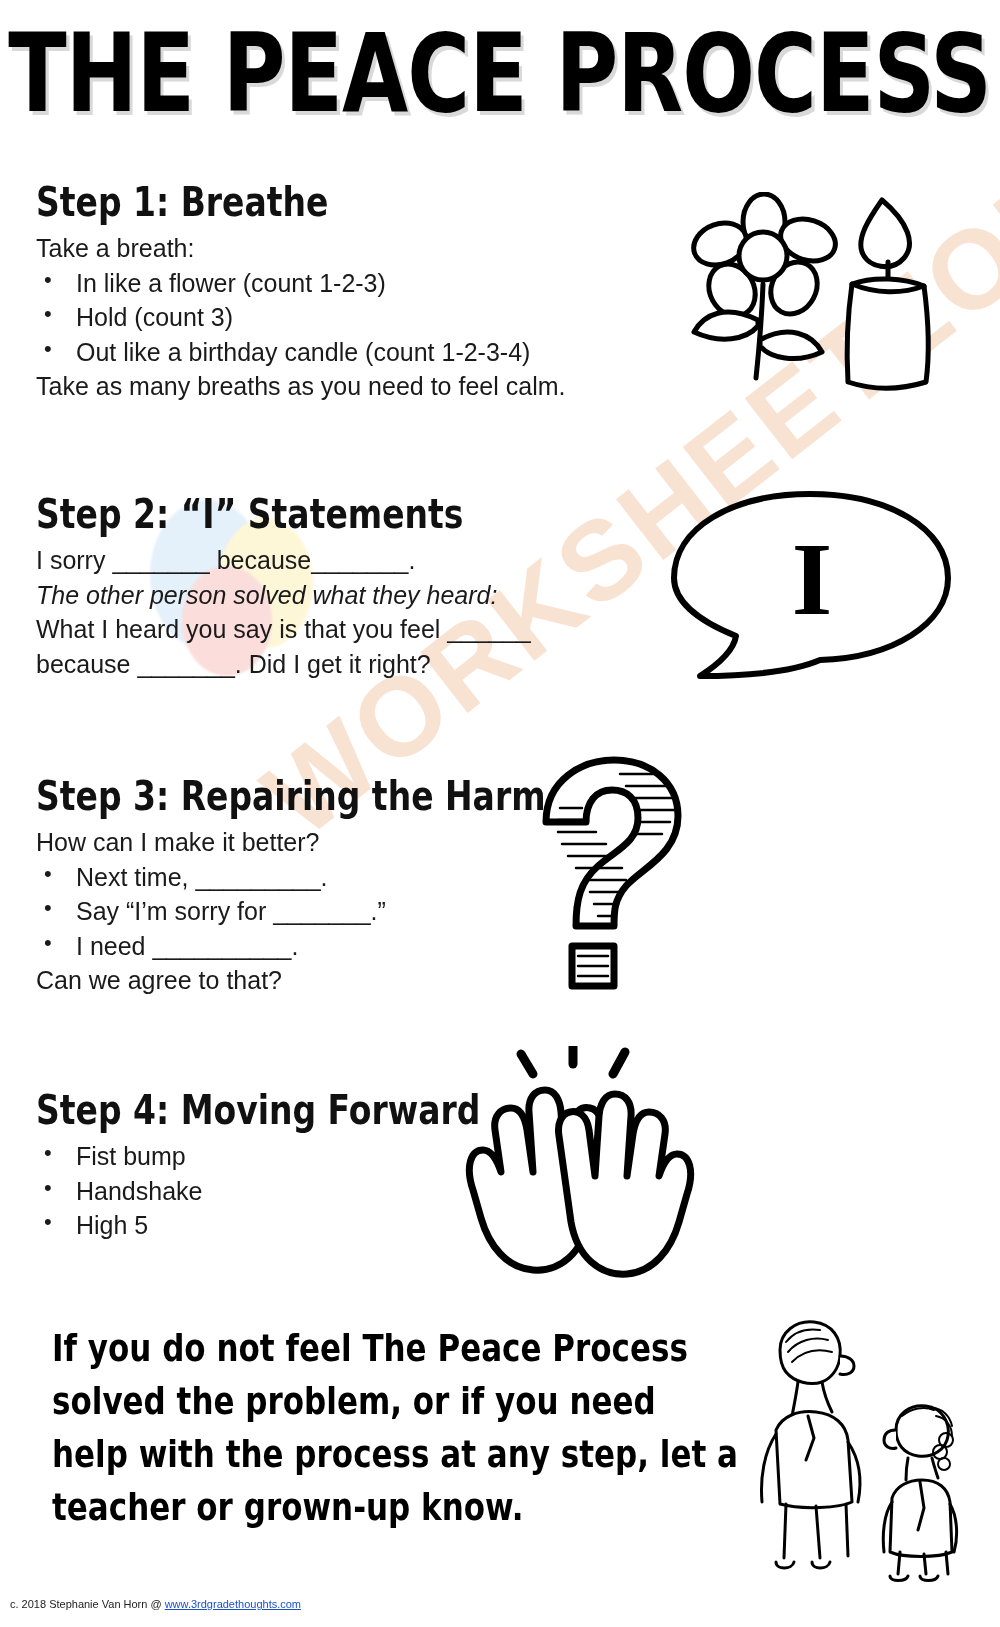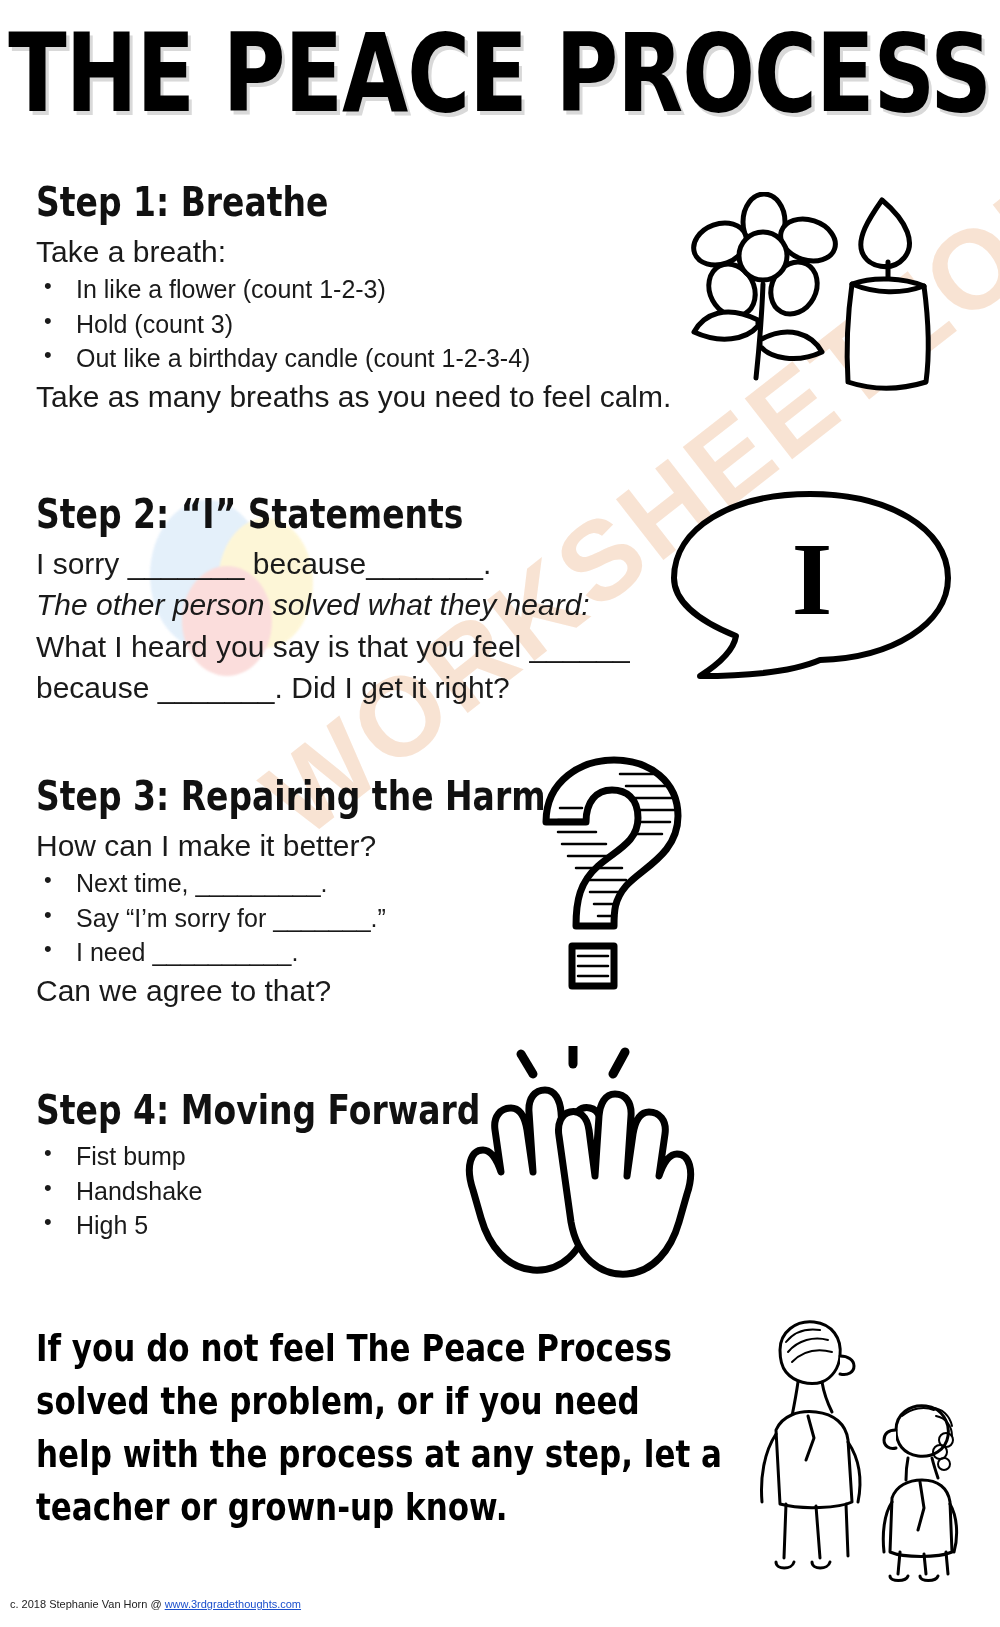--- a/index.html
+++ b/index.html
@@ -78,21 +78,21 @@
     font-family: "DejaVu Sans", sans-serif;
     font-size: 33px;
     font-weight: 700;
     transform: scaleY(1.22);
     transform-origin: left top;
     margin-bottom: 14px;
     white-space: nowrap;
   }
   .body-line {
     font-family: "Liberation Sans", sans-serif;
-    font-size: 30px;
+    font-size: 25px;
     line-height: 1.38;
     color: #1a1a1a;
     white-space: nowrap;
   }
   .body-line.italic { font-style: italic; }
   .bullets {
     list-style: none;
     margin: 0;
     padding: 0;
   }
@@ -112,21 +112,21 @@
     top: -1px;
     font-size: 22px;
   }
 
   
   .art { position: absolute; z-index: 2; }
 
   
   #closing {
     position: absolute;
-    left: 36px;
+    left: 52px;
     top: 1322px;
     width: 690px;
     z-index: 2;
   }
   #closing .closing-text {
     font-family: "DejaVu Sans", sans-serif;
     font-size: 31px;
     font-weight: 700;
     line-height: 1.45;
     transform: scaleY(1.18);

